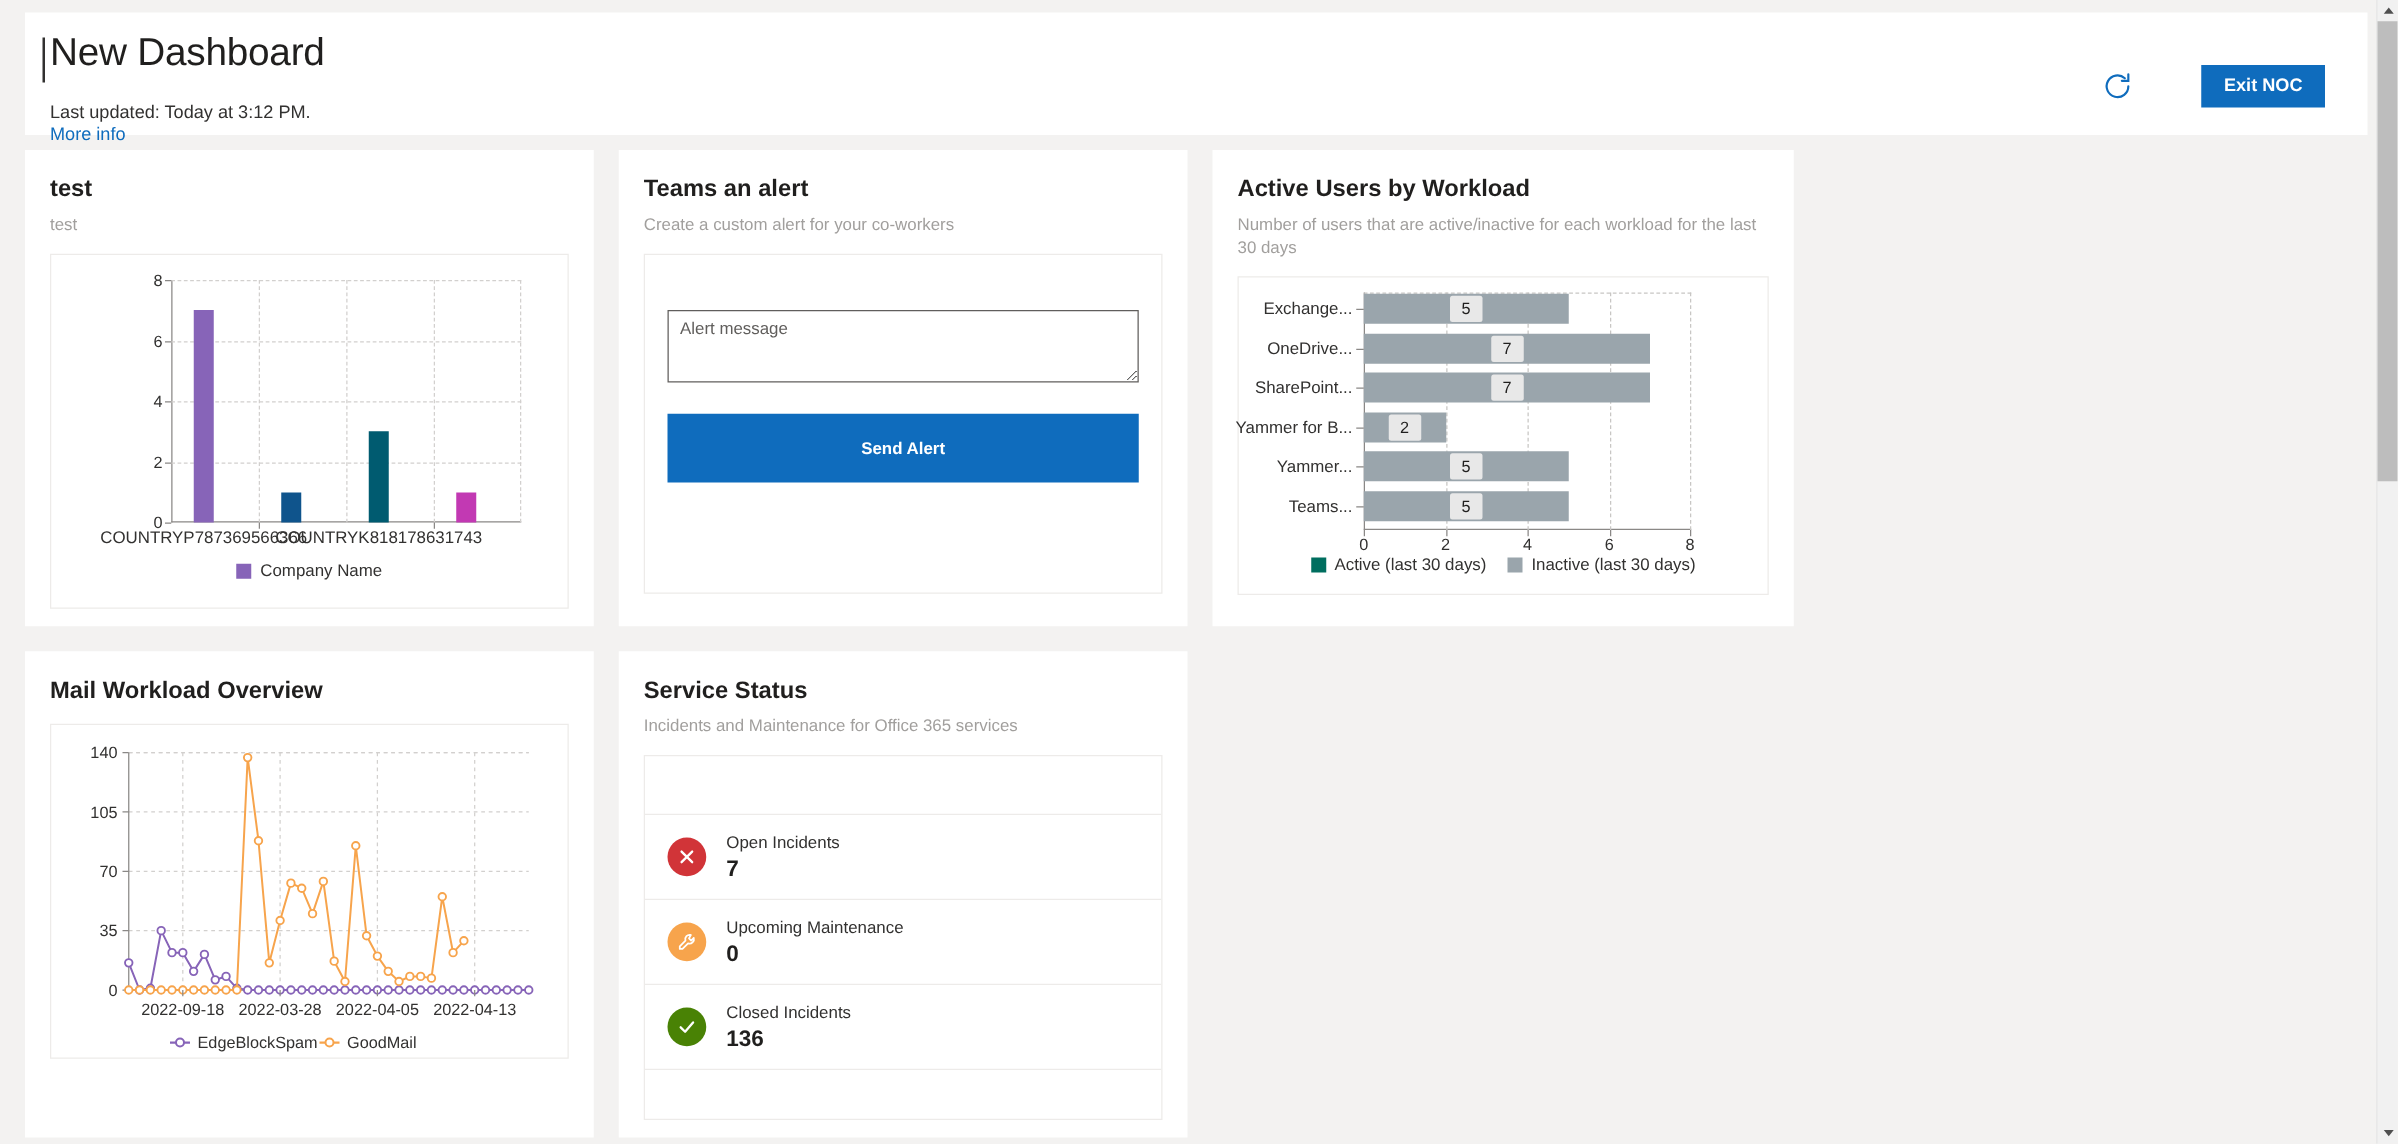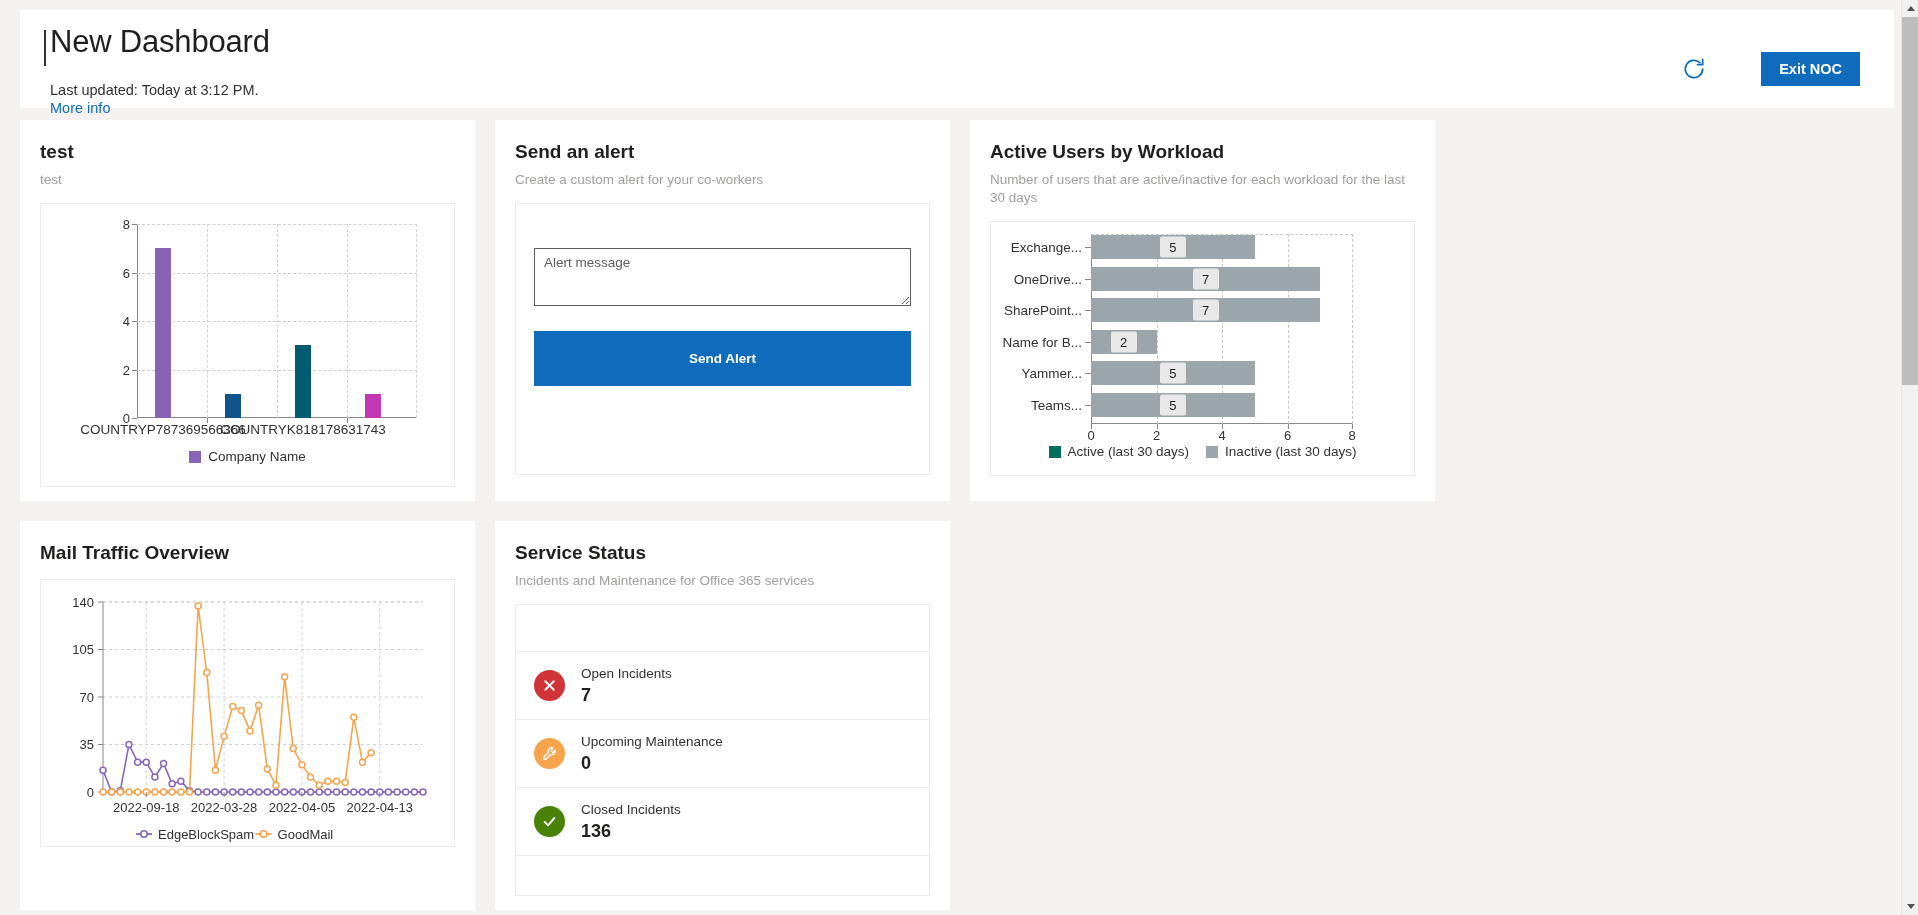--- a/index.html
+++ b/index.html
@@ -13,21 +13,21 @@
   .page-wrap { position: relative; width: 1918px; height: 915px; }
 
   
   .header {
     position: absolute; top: 10px; left: 20px;
     width: 1874px; height: 98px;
     background: #ffffff;
     display: flex; align-items: flex-start;
     padding: 14px 22px 0 0;
   }
-  .header-left { padding-left: 24px; position: relative; }
+  .header-left { padding-left: 14px; position: relative; }
   .title-row { display: flex; align-items: flex-start; }
   .title-caret {
     width: 2px; background: #323130; height: 36px;
     margin-top: 6px; margin-right: 4px;
   }
   .dash-title {
     font-size: 31px; font-weight: 400; color: #201f1e;
     line-height: 36px; letter-spacing: -0.2px;
   }
   .last-updated {
@@ -259,21 +259,21 @@
             <div class="xcat" style="left:166px">COUNTRYK818178631743</div>
           </div>
           <div class="legend-row" style="top:245px">
             <span class="swatch" style="background:#8764b8"></span>
             <span>Company Name</span>
           </div>
         </div>
       </div>
 
       <div class="card card-b">
-        <div class="card-title">Send an alert</div>
+        <div class="card-title">Teams an alert</div>
         <div class="card-sub">Create a custom alert for your co-workers</div>
         <div class="chart-box alert-box">
           <textarea class="txt-area" placeholder="Alert message" style=""></textarea>
           <button class="send-btn">Send Alert</button>
         </div>
       </div>
 
       <div class="card card-c">
         <div class="card-title">Active Users by Workload</div>
         <div class="card-sub">Number of users that are active/inactive for each workload for the last 30 days</div>
@@ -302,21 +302,21 @@
             <div class="wl-row" style="top:64.2px; height:24px; width:100%">
               <div class="wl-bar" style="width:229.2px"></div>
               <div class="wl-val" style="left:114.6px">7</div>
               <div class="wl-tick" style="top:12px"></div>
               <div class="wl-lbl" style="top:12px">SharePoint...</div>
             </div>
             <div class="wl-row" style="top:95.8px; height:24px; width:100%">
               <div class="wl-bar" style="width:65.5px"></div>
               <div class="wl-val" style="left:32.7px">2</div>
               <div class="wl-tick" style="top:12px"></div>
-              <div class="wl-lbl" style="top:12px">Name for B...</div>
+              <div class="wl-lbl" style="top:12px">Yammer for B...</div>
             </div>
             <div class="wl-row" style="top:127.4px; height:24px; width:100%">
               <div class="wl-bar" style="width:163.7px"></div>
               <div class="wl-val" style="left:81.9px">5</div>
               <div class="wl-tick" style="top:12px"></div>
               <div class="wl-lbl" style="top:12px">Yammer...</div>
             </div>
             <div class="wl-row" style="top:159px; height:24px; width:100%">
               <div class="wl-bar" style="width:163.7px"></div>
               <div class="wl-val" style="left:81.9px">5</div>
@@ -341,21 +341,21 @@
             <span class="swatch" style="background:#9aa5ac; margin-left:10px"></span>
             <span>Inactive (last 30 days)</span>
           </div>
         </div>
       </div>
     </div>
 
     <div class="row">
 
       <div class="card card-a">
-        <div class="card-title">Mail Traffic Overview</div>
+        <div class="card-title">Mail Workload Overview</div>
         <div class="chart-box h3">
           <svg class="mail-svg" id="mailSvg" width="413" height="266" viewBox="0 0 413 266">
               <line x1="57" y1="212" x2="62" y2="212" stroke="#8a8886" stroke-width="1"></line>
               <text x="53" y="216.5" text-anchor="end" font-size="13" fill="#323130" font-family="&quot;Liberation Sans&quot;, sans-serif">0</text>
               <line x1="62" y1="164.5" x2="382" y2="164.5" stroke="#d2d0ce" stroke-width="1" stroke-dasharray="3 3"></line>
               <line x1="57" y1="164.5" x2="62" y2="164.5" stroke="#8a8886" stroke-width="1"></line>
               <text x="53" y="169" text-anchor="end" font-size="13" fill="#323130" font-family="&quot;Liberation Sans&quot;, sans-serif">35</text>
               <line x1="62" y1="117" x2="382" y2="117" stroke="#d2d0ce" stroke-width="1" stroke-dasharray="3 3"></line>
               <line x1="57" y1="117" x2="62" y2="117" stroke="#8a8886" stroke-width="1"></line>
               <text x="53" y="121.5" text-anchor="end" font-size="13" fill="#323130" font-family="&quot;Liberation Sans&quot;, sans-serif">70</text>

